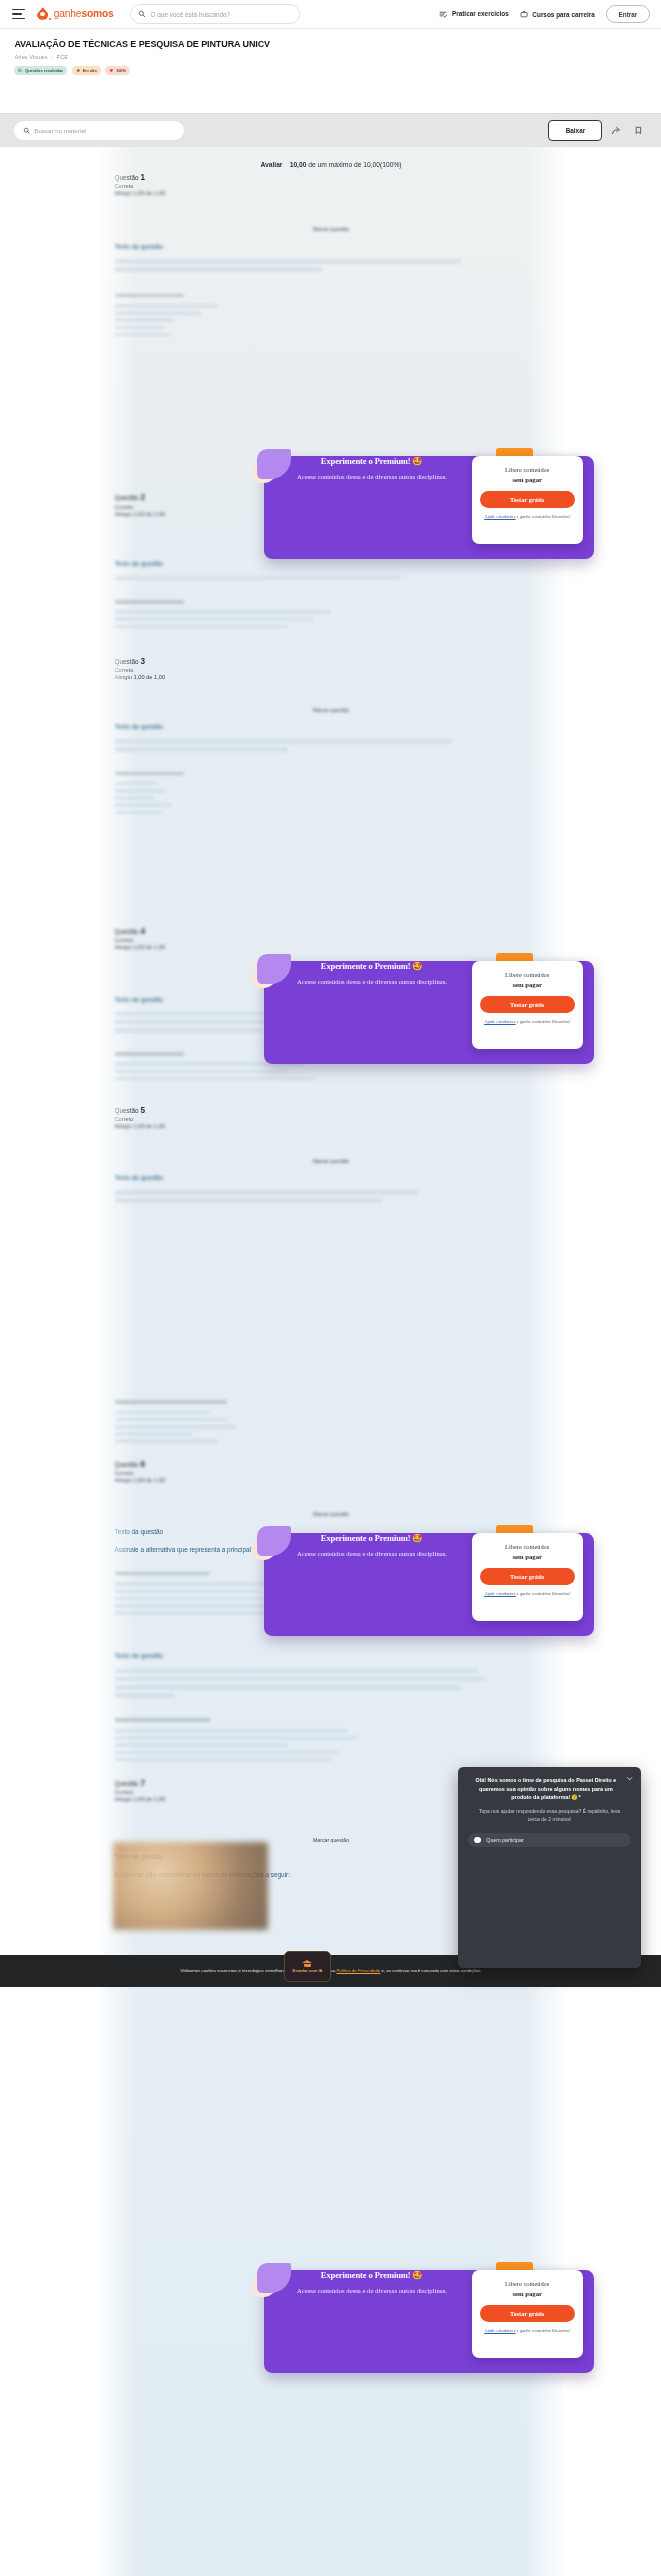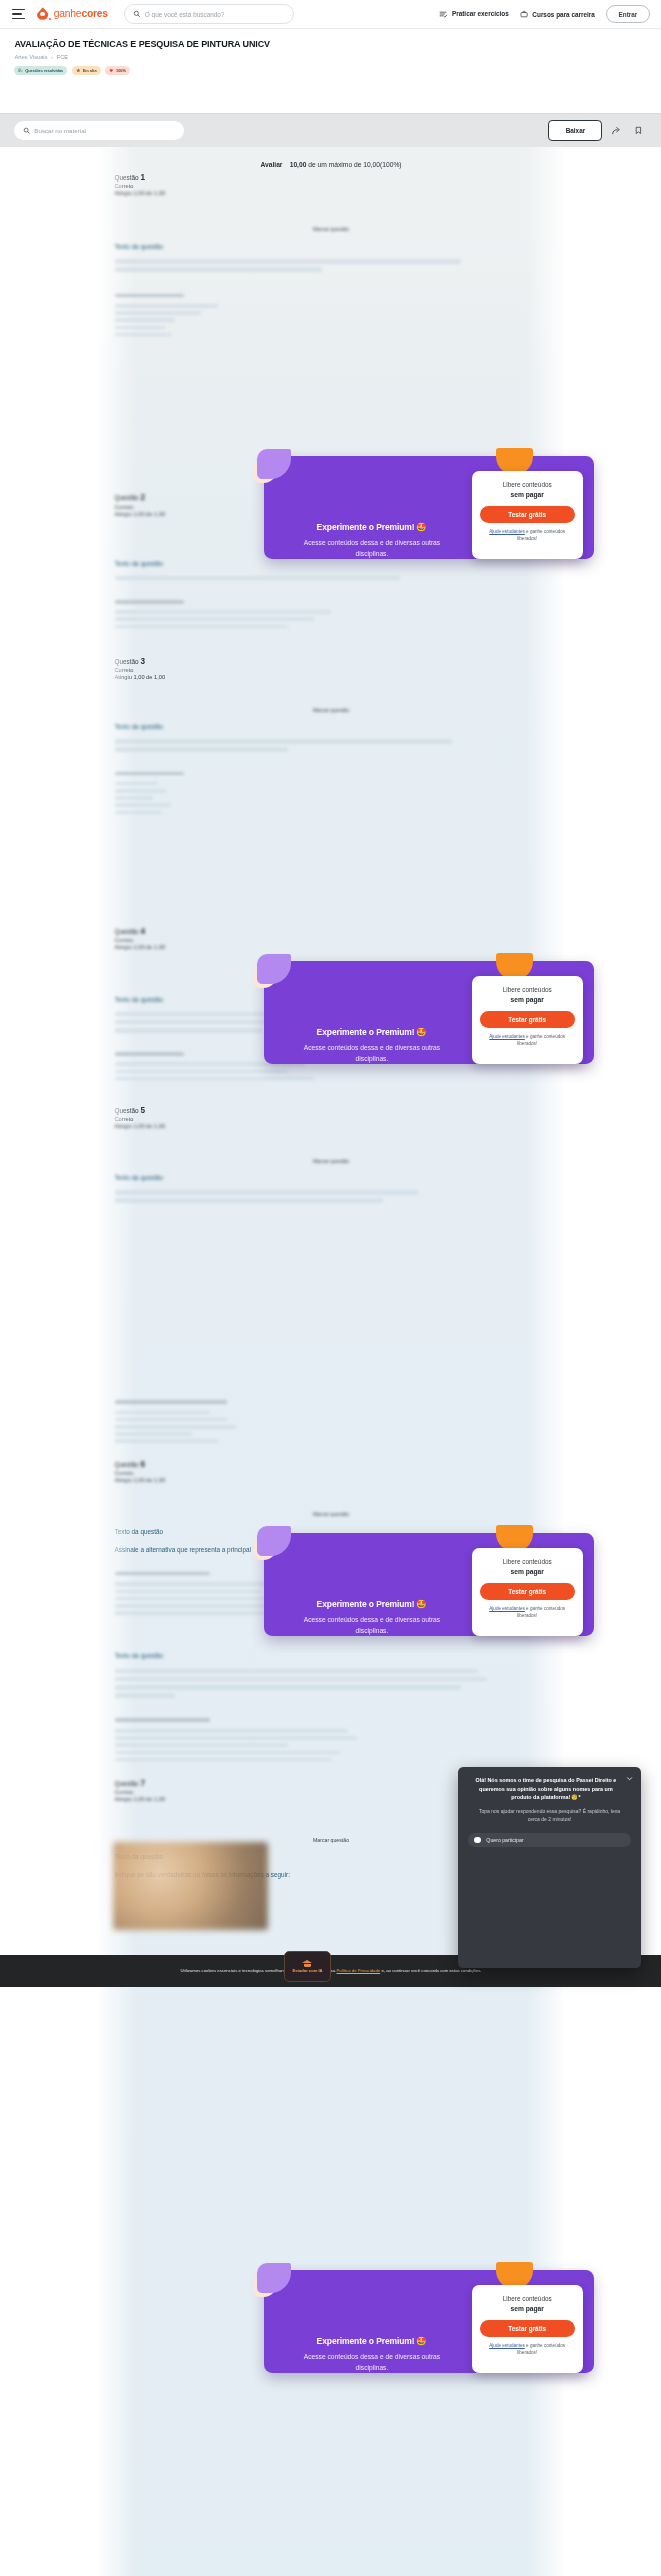--- a/index.html
+++ b/index.html
@@ -142,21 +142,21 @@
     border-radius:10.3px 2.1px 20.6px 5.2px;z-index:1;
   }
   .promo .corner-tl2{
     position:absolute;left:-11.3px;top:3.1px;width:24px;height:24px;background:#fbe6d8;
     border-radius:12.4px 3.1px 13.4px 7.2px;z-index:0;
   }
   .promo .corner-or{
     position:absolute;right:61px;top:-8.2px;width:37px;height:27px;background:#f79020;
     border-radius:3.1px 3.1px 20.6px 20.6px;z-index:1;
   }
-  .promo-inner{position:relative;z-index:3;display:flex;height:100%;align-items:flex-end;padding:0 11.3px;}
+  .promo-inner{position:relative;z-index:3;display:flex;height:100%;align-items:flex-start;padding:0 11.3px;font-family:Liberation Serif, serif;}
   .promo-left{flex:1;text-align:center;padding-right:3.1px;}
   .promo-h{font-size:8.5px;font-weight:800;color:#fff;letter-spacing:-0.1px;}
   .promo-p{font-size:6.7px;color:#f2e9ff;line-height:1.55;margin-top:6.2px;max-width:155px;margin-left:auto;margin-right:auto;}
   .promo-card{
     width:111px;min-height:88px;background:#fff;border-radius:7.2px;
     padding:9.3px 8.2px 7.2px;text-align:center;
     box-shadow:0 3.1px 9.3px rgba(30,10,60,.22);
   }
   .promo-card .l1{font-size:6.4px;color:#3a4147;line-height:1.5;}
   .promo-card .l2{font-size:6.7px;font-weight:800;color:#22282c;margin-top:1.5px;}
@@ -223,21 +223,21 @@
       <i></i>
     </div>
 
   <div class="brand">
     <span class="brand-mark">
       <span class="drop"></span>
         <span class="hole"></span>
         <span class="dot"></span>
     </span>
     <span class="brand-text">
-      <span>ganhe</span><b>cores</b>
+      <span>ganhe</span><b>somos</b>
     </span>
   </div>
 
   <div class="searchwrap">
     <span class="ico">
       <svg width="7.7" height="7.7" viewBox="0 0 24 24" fill="none" stroke="#2f3437" stroke-width="2.1">
           <circle cx="10.5" cy="10.5" r="6.6"></circle>
           <line x1="15.4" y1="15.4" x2="21" y2="21" stroke-linecap="round"></line>
         </svg>
     </span>

